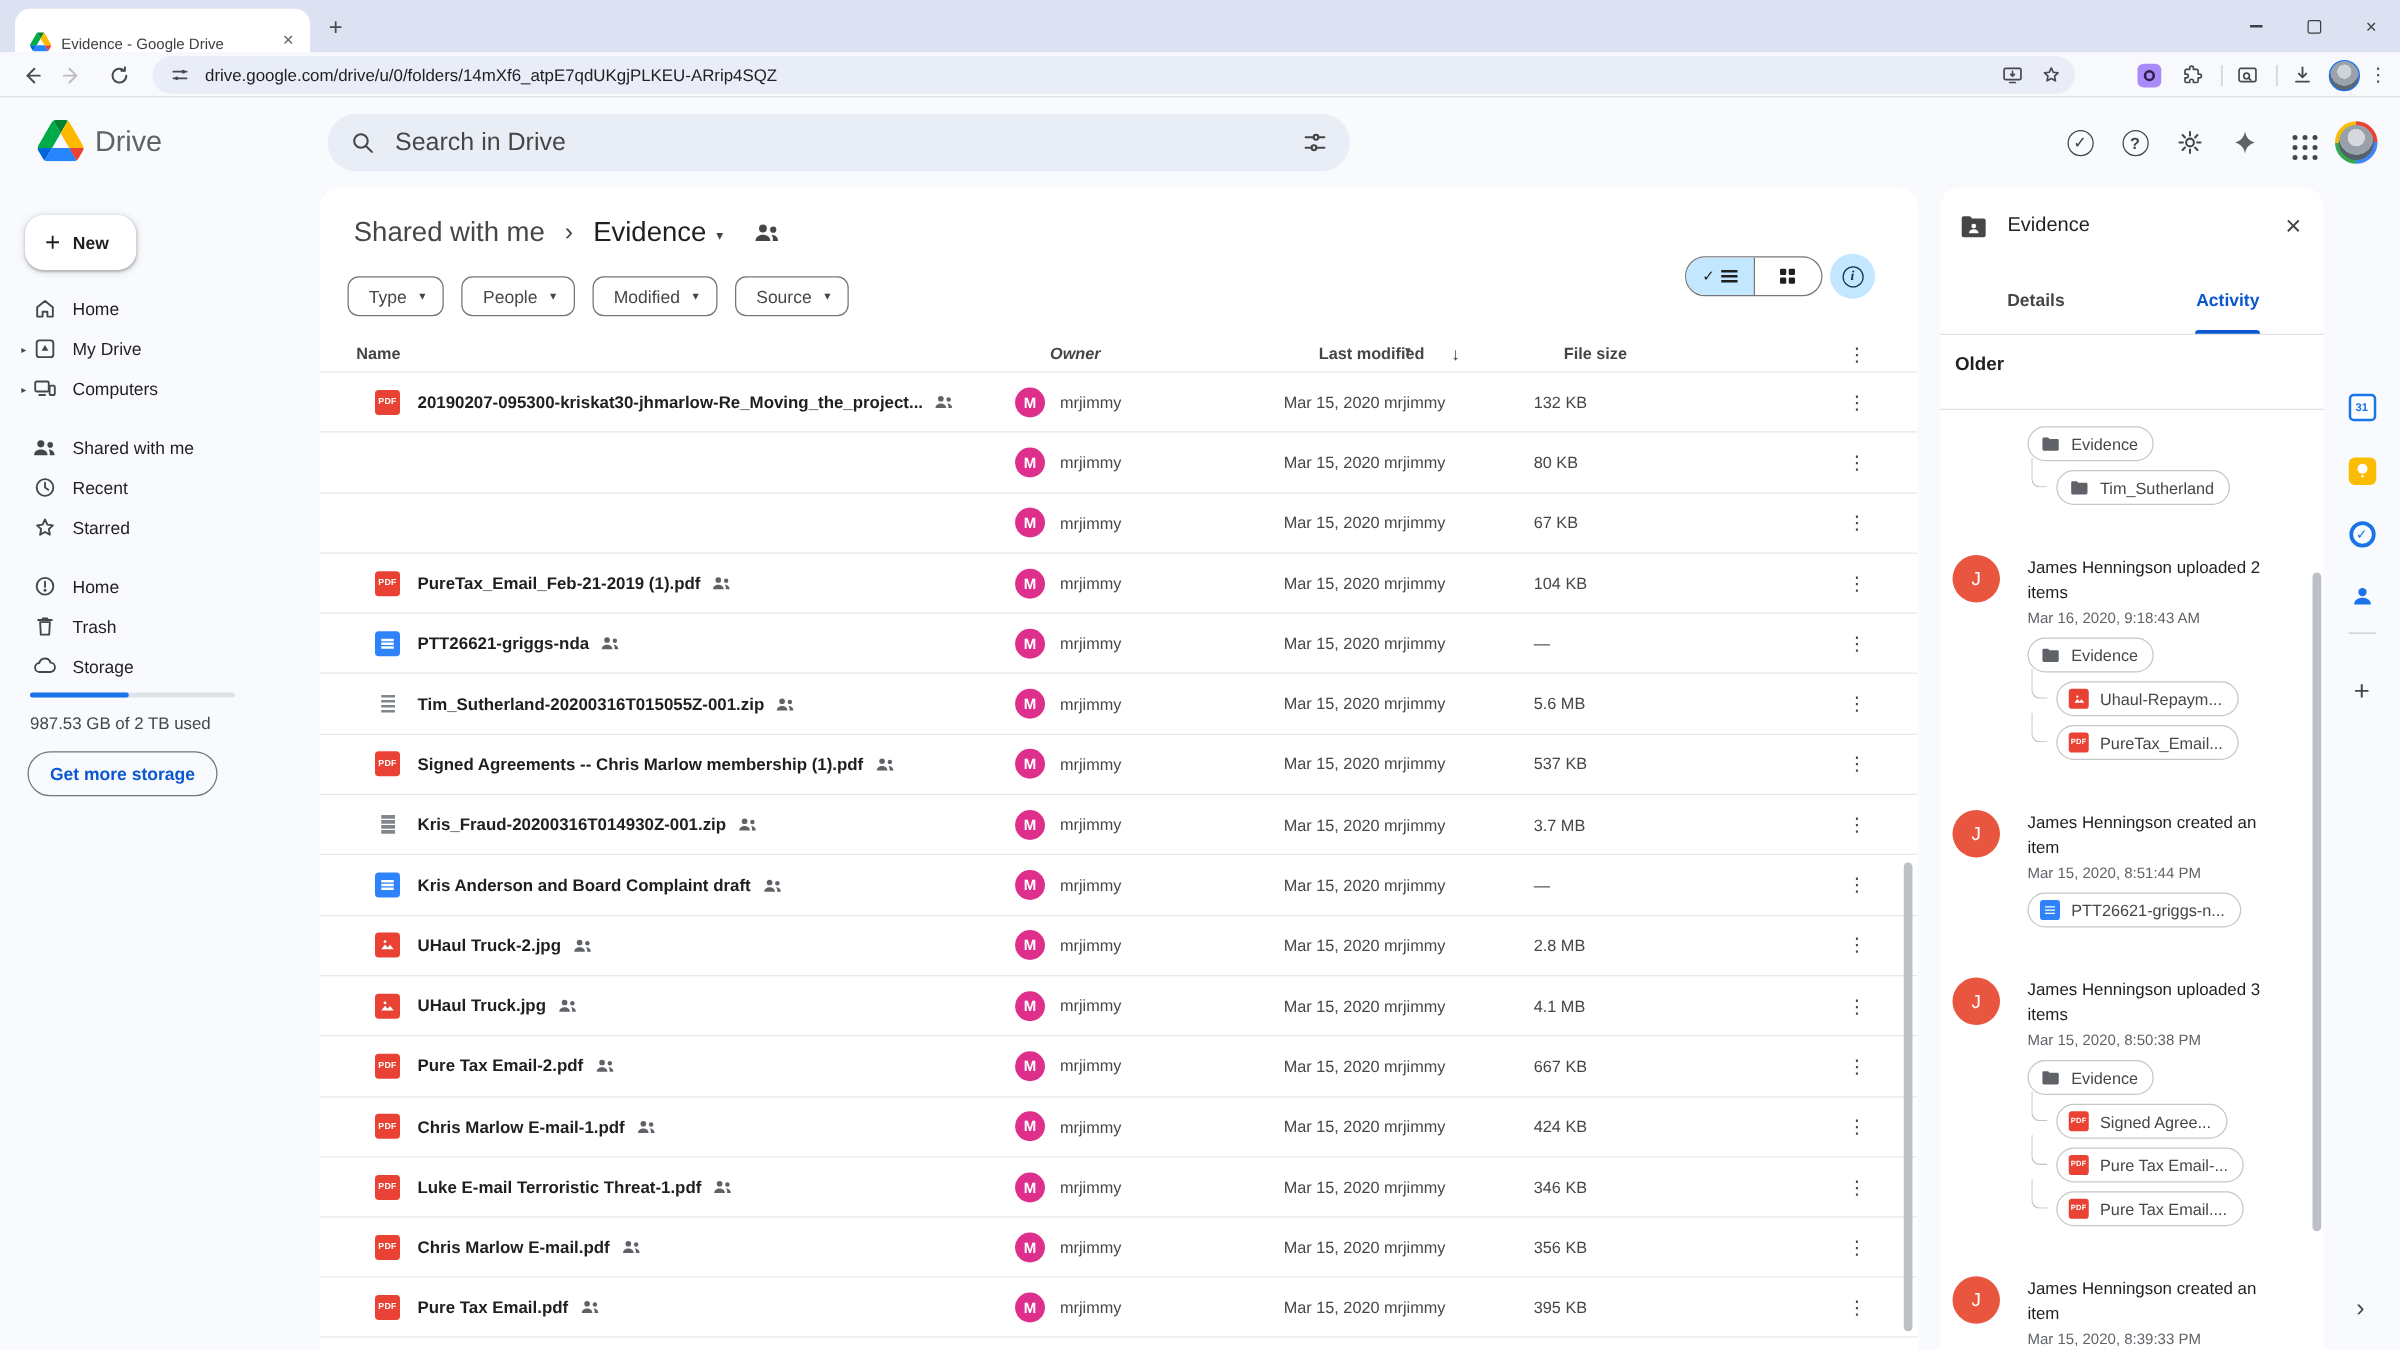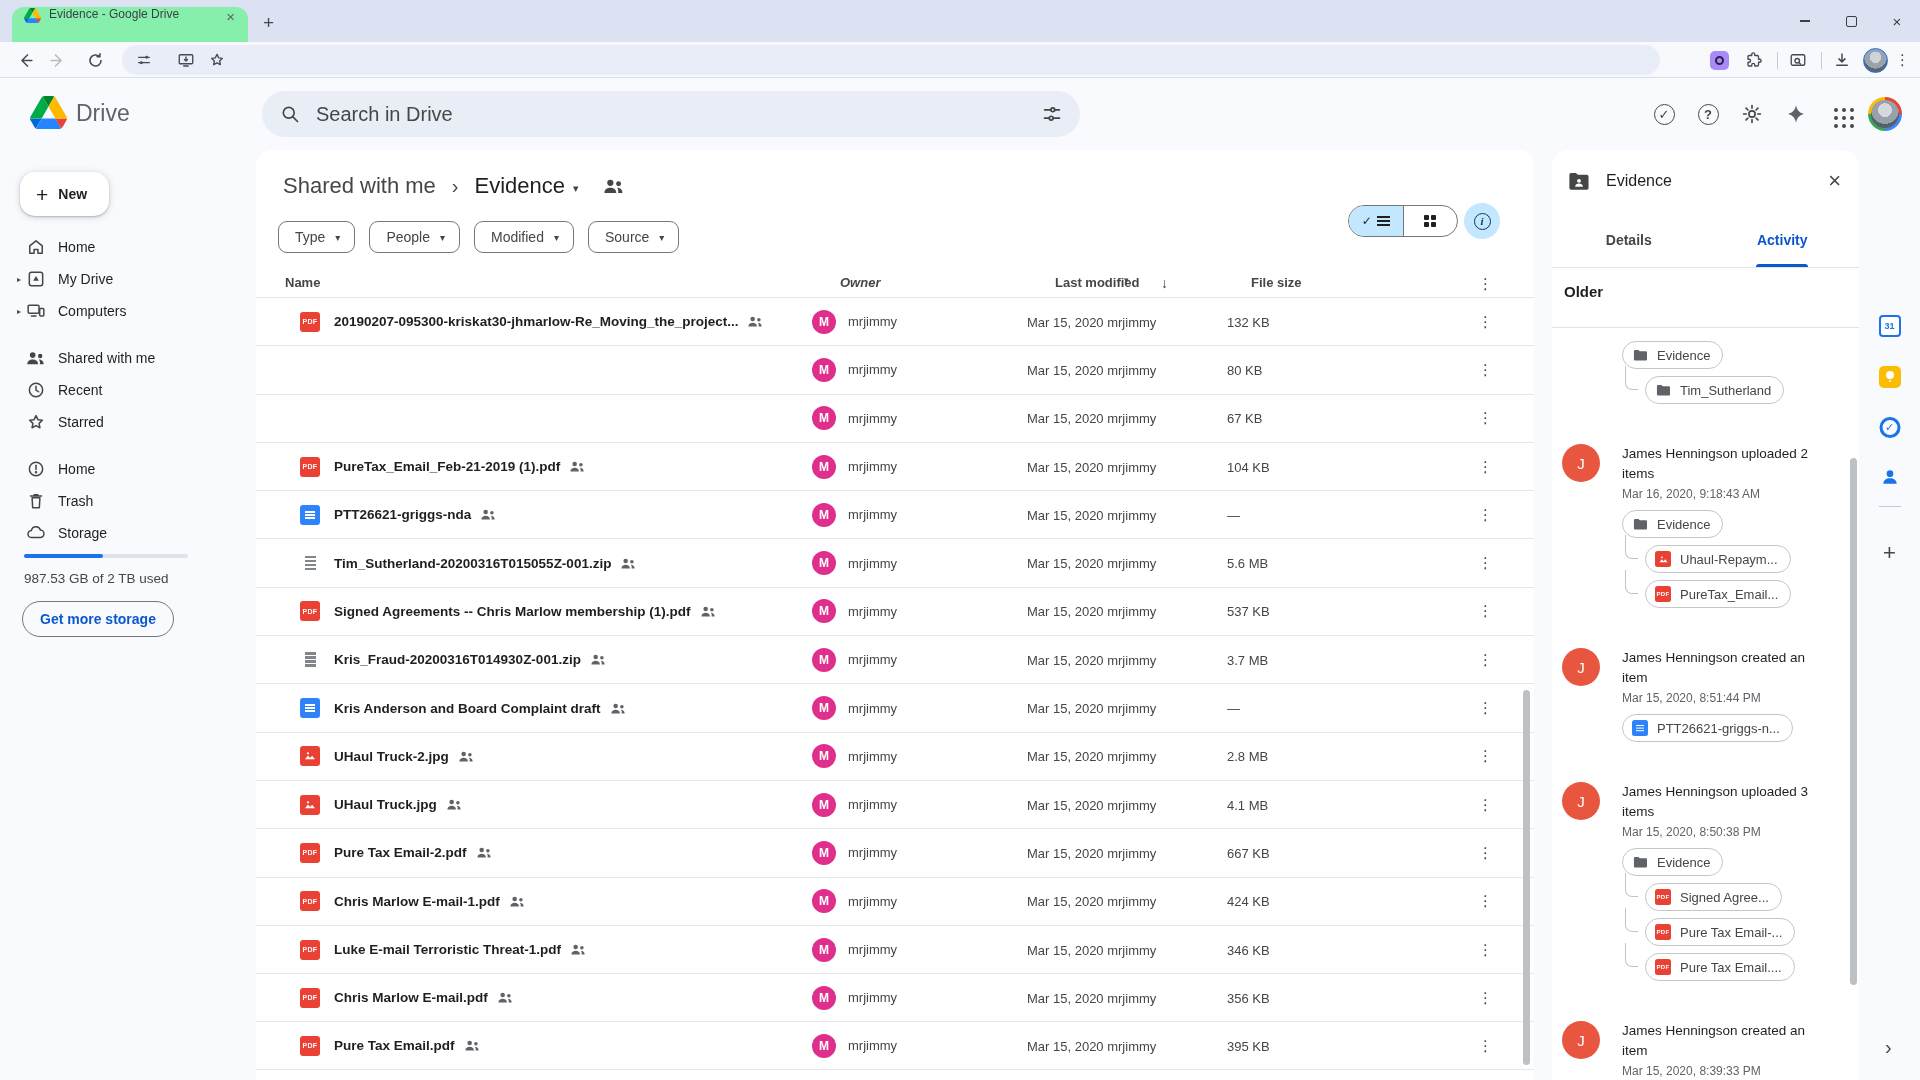--- a/index.html
+++ b/index.html
@@ -2,22 +2,22 @@
 <html><head>
 <meta charset="utf-8">
 <style>
   html,body{margin:0;padding:0;background:#222;}
   *{box-sizing:border-box;}
   .screen{position:relative;width:1920px;height:1080px;overflow:hidden;
     font-family:"Liberation Sans","DejaVu Sans",sans-serif;background:#f8fafd;}
 
   
   .tabstrip{position:absolute;left:0;top:0;width:1920px;height:42px;background:#dce2f1;}
-  .tab{position:absolute;left:12px;top:7px;width:236px;height:35px;background:#86efac;
-    border-radius:12px 12px 0 0;display:flex;align-items:flex-start;padding:0 8px 0 12px;}
+  .tab{position:absolute;left:12px;top:7px;width:236px;height:35px;background:#ffffff;
+    border-radius:12px 12px 0 0;display:flex;align-items:flex-end;padding:0 8px 0 12px;}
   .favicon{width:17px;height:17px;margin-right:8px;flex:none;}
   .favicon svg{width:100%;height:100%;}
   .tab-title{font-size:12px;color:#3c4043;white-space:nowrap;overflow:hidden;flex:1;}
   .tab-close{color:#5f6368;font-size:15px;line-height:1;padding:2px 5px;border-radius:50%;flex:none;}
   .newtab{position:absolute;left:255px;top:10px;font-size:19px;color:#474a4f;padding:2px 8px;}
   .wincontrols{position:absolute;right:0;top:0;height:42px;display:flex;align-items:center;}
   .wc{width:46px;height:42px;display:flex;align-items:center;justify-content:center;color:#3c4043;font-size:15px;}
   .wc.min::before{content:"";width:10px;height:1.5px;background:#3c4043;}
   .wc.max::before{content:"";width:9px;height:9px;border:1.5px solid #3c4043;border-radius:2px;}
 
@@ -234,20 +234,21 @@
           <path d="M19 12a7 7 0 1 1-2.1-5"></path>
           <path d="M17.6 3.5v3.6h-3.6" stroke-linejoin="round"></path>
         </svg>
       </span>
     <div class="omnibox">
       <span class="tune-icon"><svg viewBox="0 0 24 24" fill="none" stroke="#474a4f" stroke-width="2" stroke-linecap="round">
             <path d="M4 8h10M18 8h2M4 16h2M10 16h10"></path>
             <circle cx="16" cy="8" r="2.2" fill="#474a4f" stroke="none"></circle>
             <circle cx="8" cy="16" r="2.2" fill="#474a4f" stroke="none"></circle>
           </svg></span>
+      <span class="url">drive.google.com/drive/u/0/folders/14mXf6_atpE7qdUKgjPLKEU-ARrip4SQZ</span>
       <span class="obx-icon"><svg viewBox="0 0 24 24" fill="none" stroke="#474a4f" stroke-width="1.8" stroke-linecap="round" stroke-linejoin="round">
             <rect x="3" y="5" width="18" height="12" rx="1.5"></rect>
             <path d="M9 20h6M12 8v5M10 11.3 12 13.3l2-2"></path>
           </svg></span>
       <span class="obx-icon"><svg viewBox="0 0 24 24" fill="none" stroke="#474a4f" stroke-width="1.8" stroke-linejoin="round">
             <path d="M12 4.5l2.2 4.6 5 .65-3.7 3.5.95 5L12 15.8l-4.45 2.45.95-5-3.7-3.5 5-.65z"></path>
           </svg></span>
     </div>
     <div class="tb-right">
       <span class="tb-ic">

